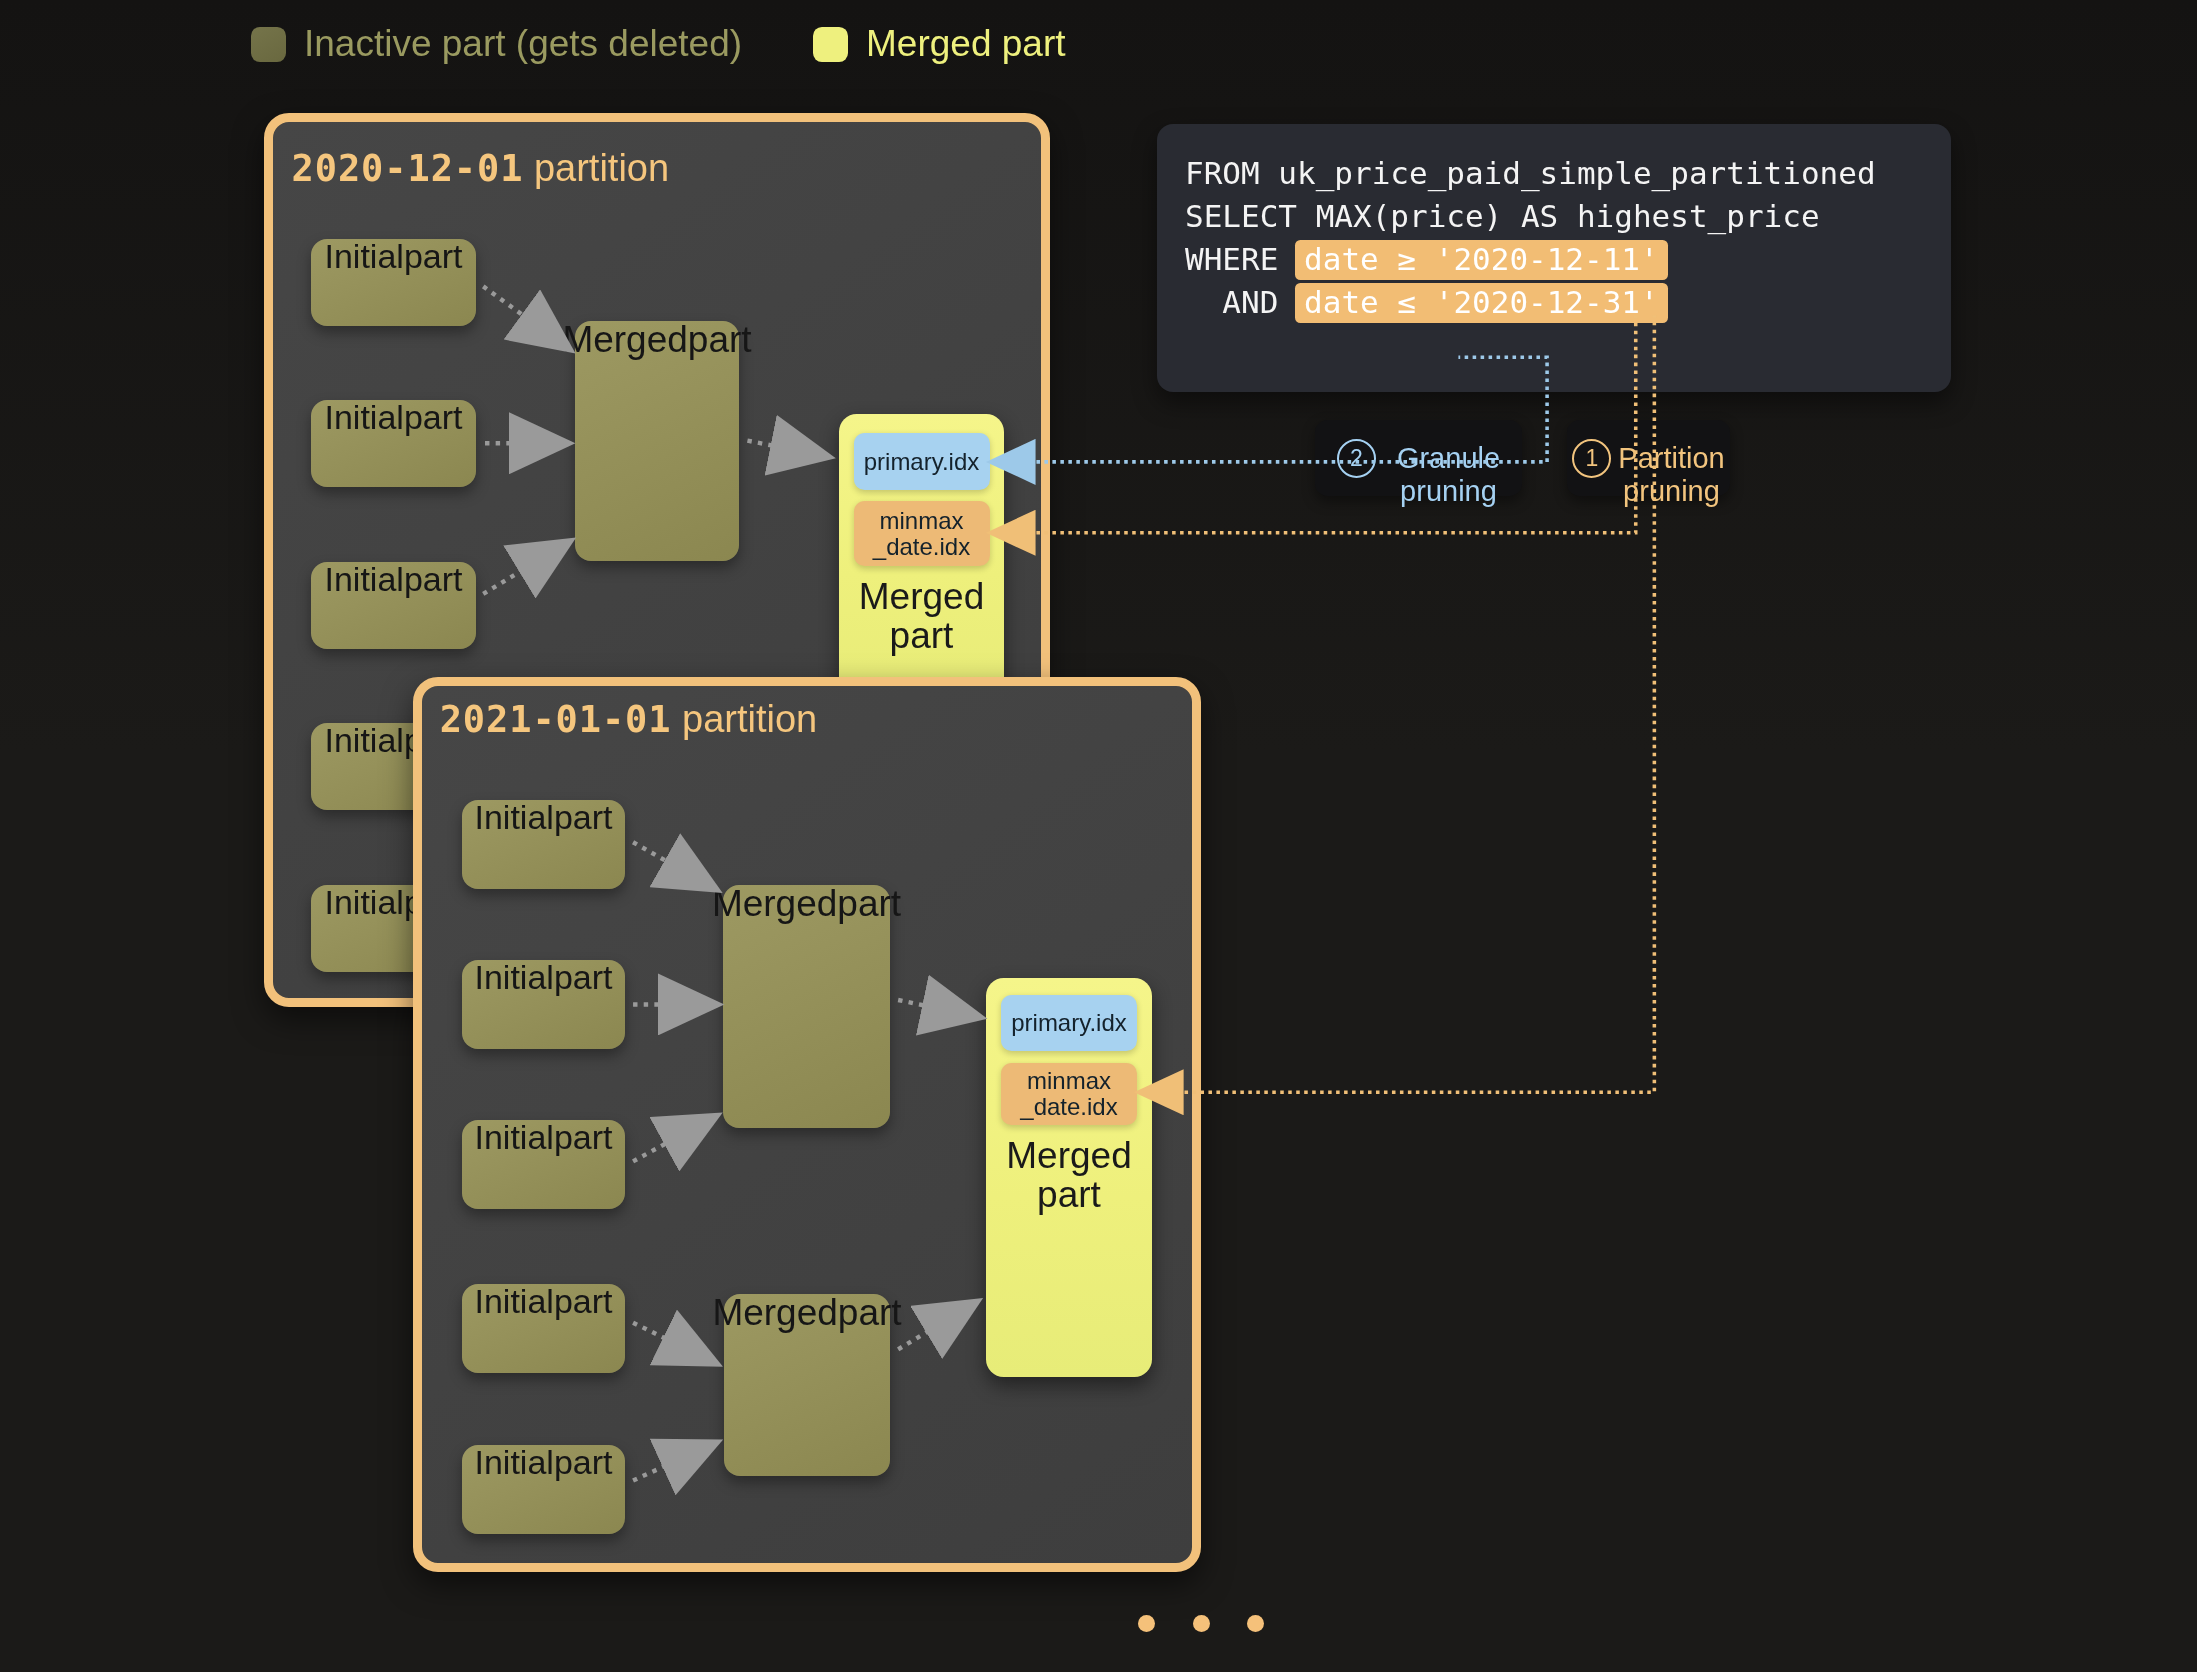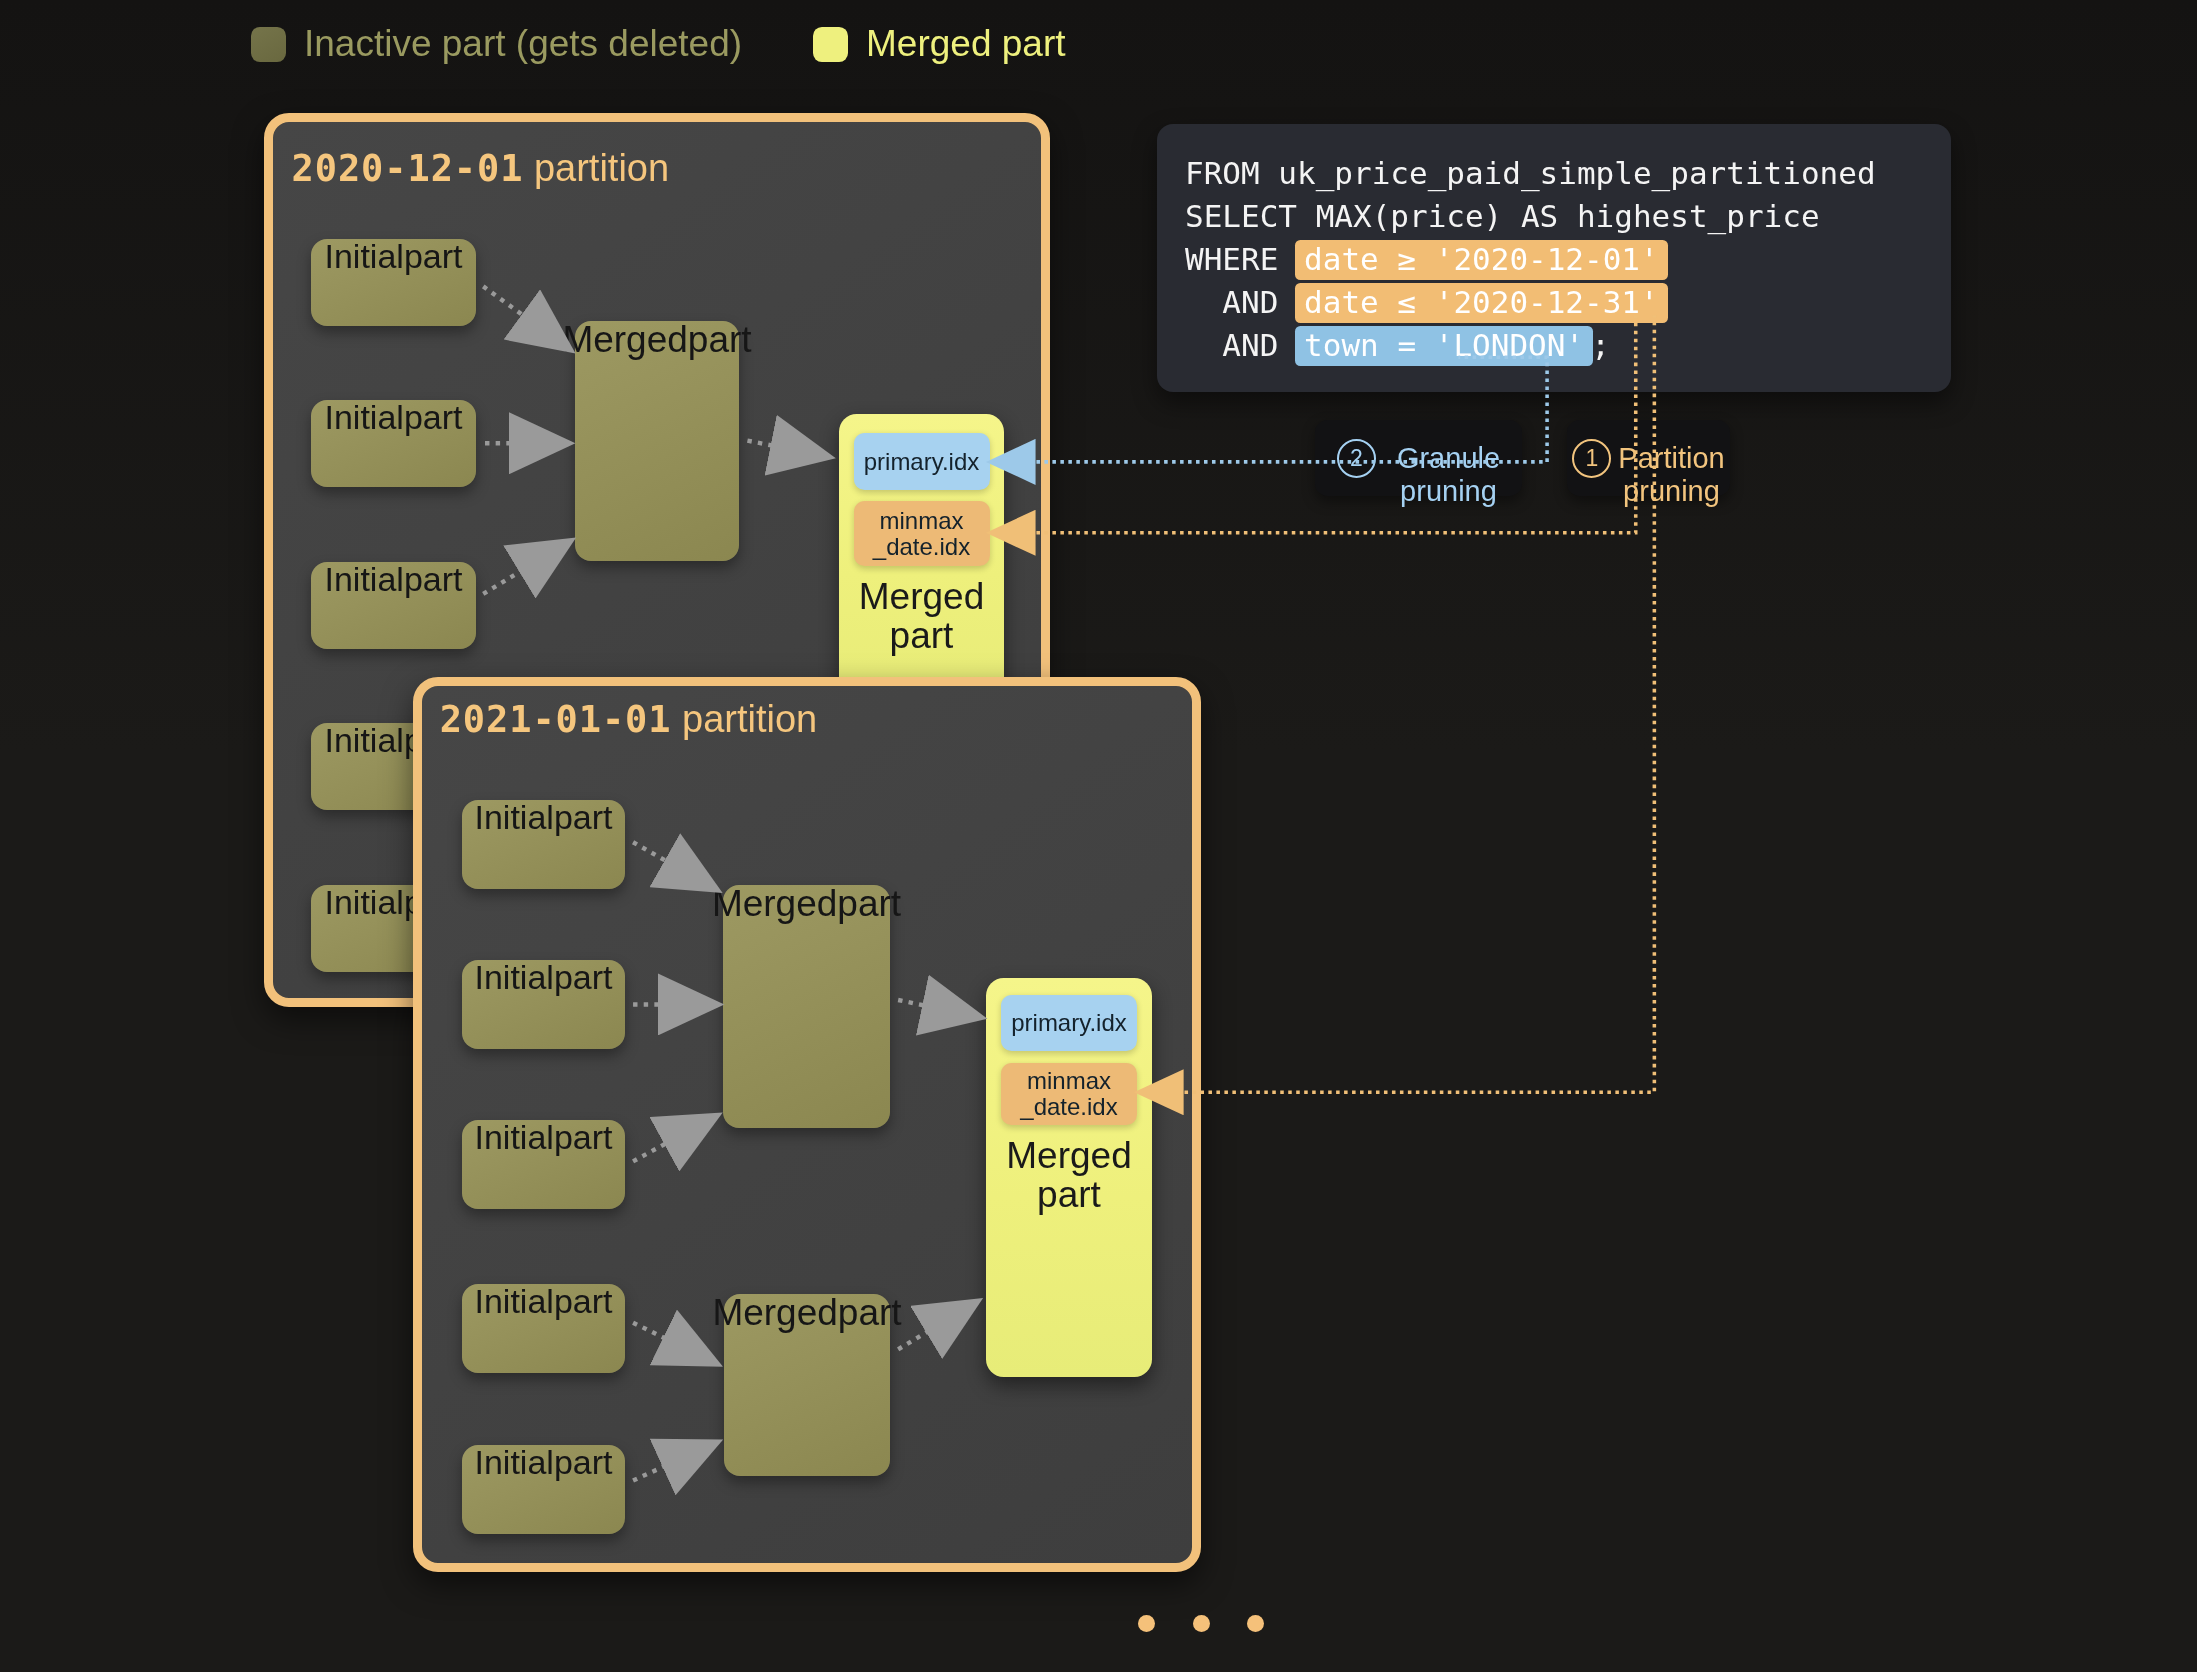--- a/index.html
+++ b/index.html
@@ -177,23 +177,22 @@
       <div class="active-label">
         <span>Merged</span>
         <span>part</span>
       </div>
     </div>
   </div>
 
   <div class="sql-box">
     <div class="sql-line"><span>FROM uk_price_paid_simple_partitioned</span></div>
     <div class="sql-line"><span>SELECT MAX(price) AS highest_price</span></div>
-    <div class="sql-line"><span>WHERE </span><span class="sql-hl hl-orange">date ≥ '2020-12-01'</span></div>
+    <div class="sql-line"><span>WHERE </span><span class="sql-hl hl-orange">date ≥ '2020-12-11'</span></div>
     <div class="sql-line"><span>  AND </span><span class="sql-hl hl-orange">date ≤ '2020-12-31'</span></div>
-    <div class="sql-line"><span>  AND </span><span class="sql-hl hl-blue">town = 'LONDON'</span><span>;</span></div>
   </div>
 
   <div class="callout callout-granule">
     <span class="num-badge">2</span>
     <span class="callout-text">
       <span>Granule</span>
       <span>pruning</span>
     </span>
   </div>
   <div class="callout callout-partition">

